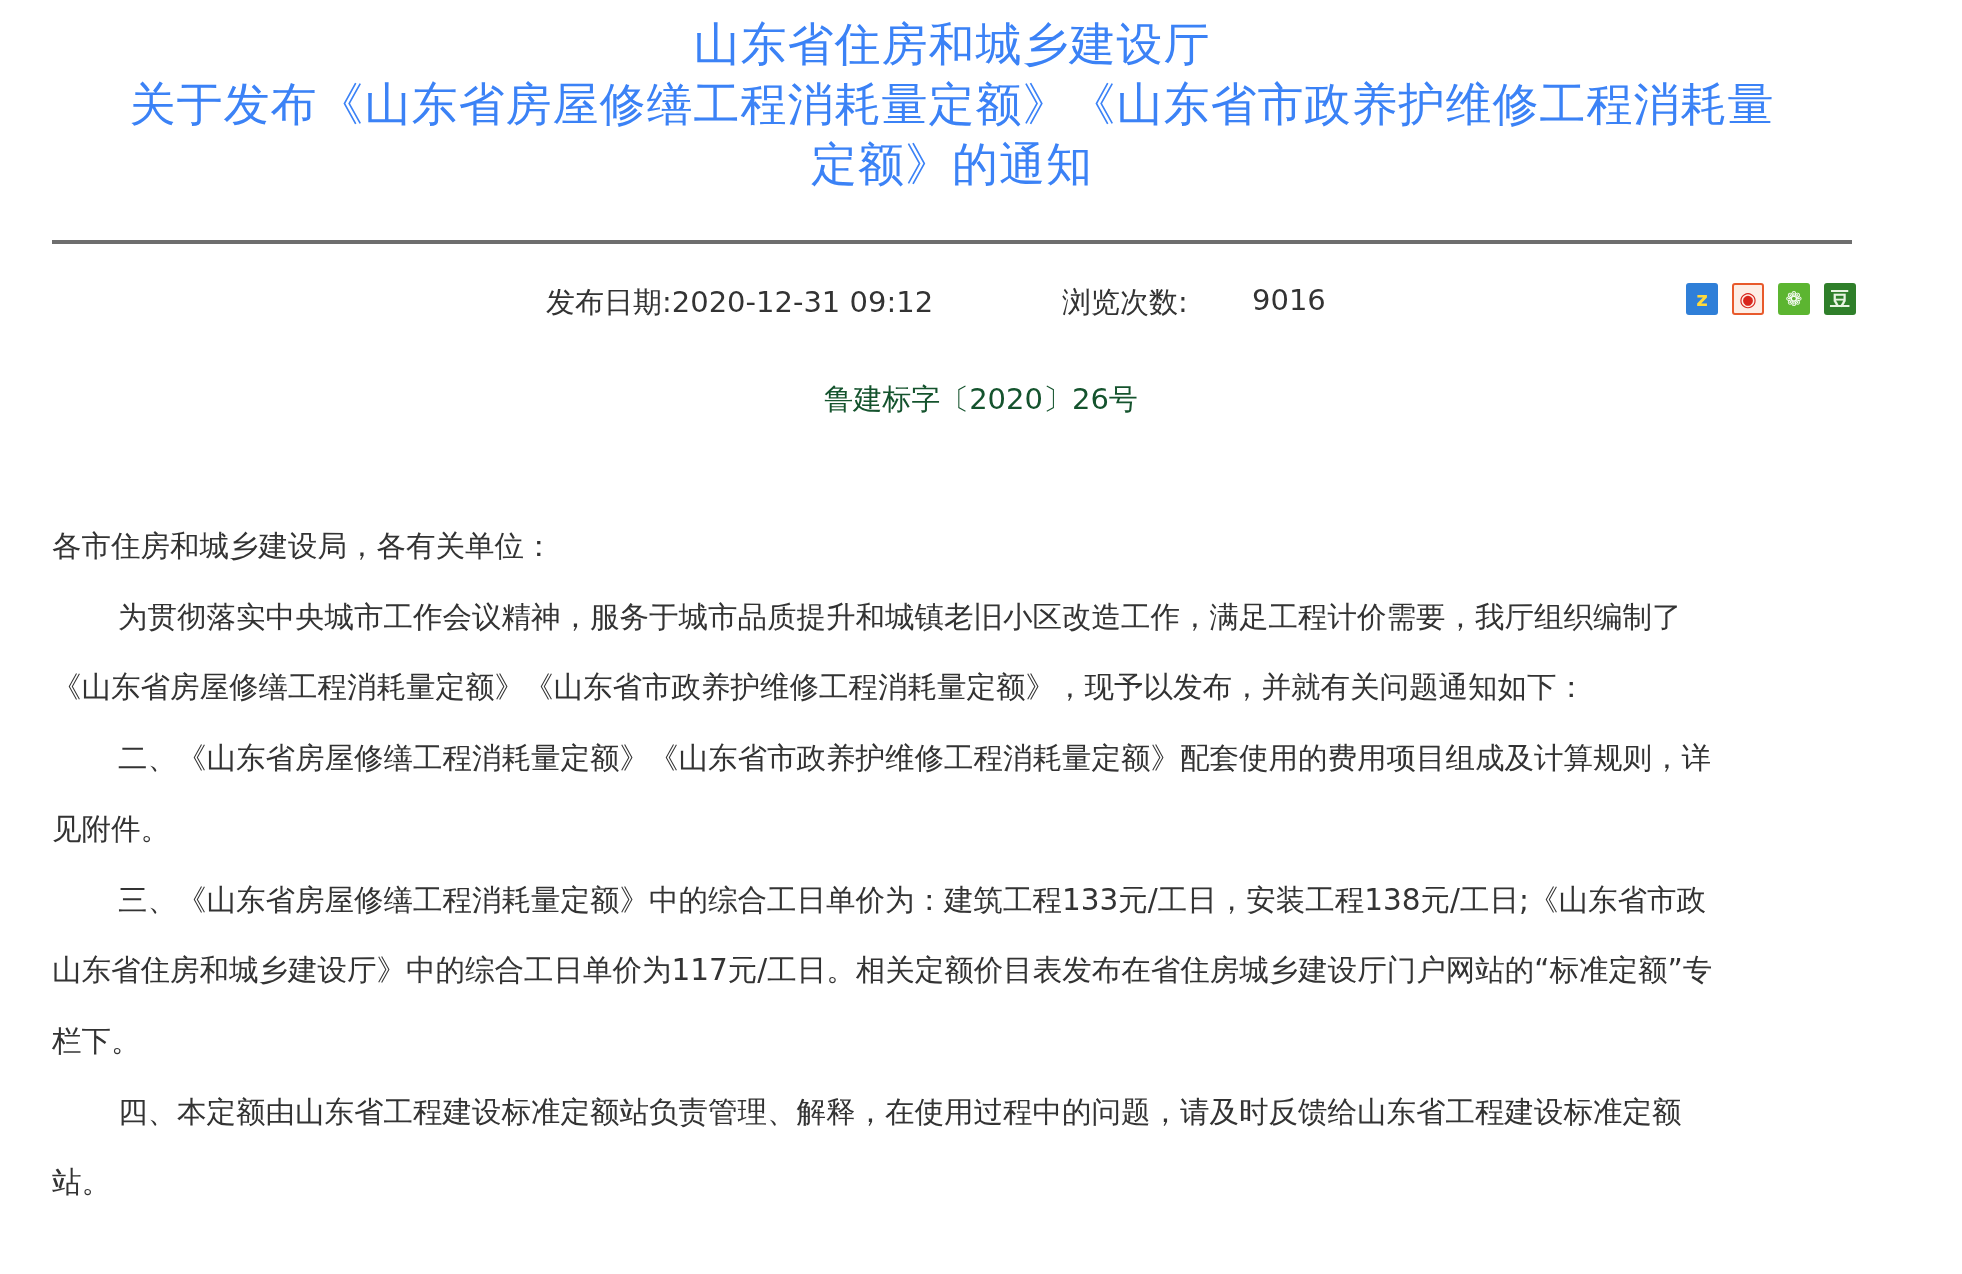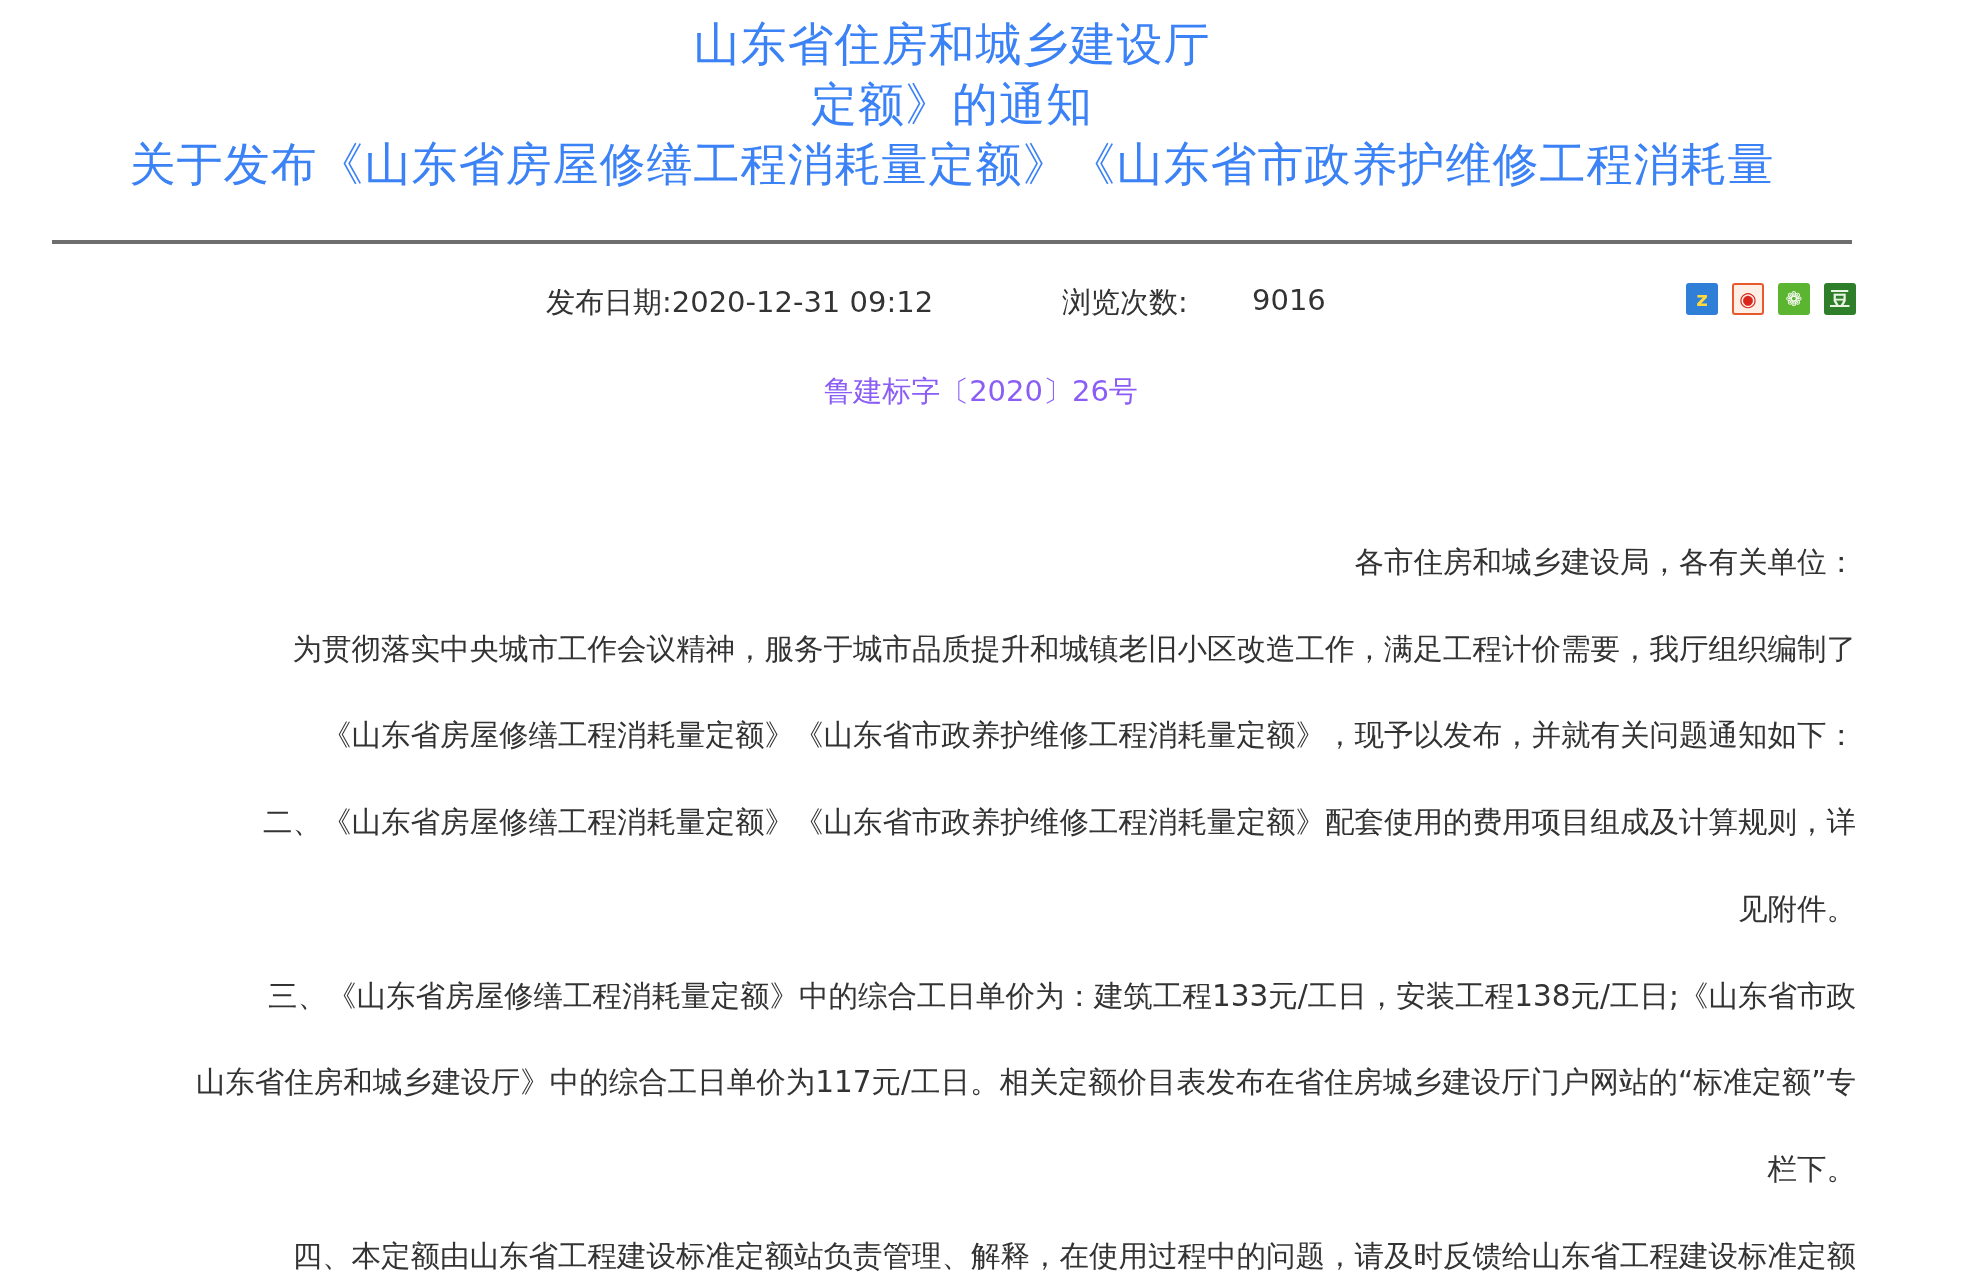--- a/index.html
+++ b/index.html
@@ -29,38 +29,38 @@
     .share-icon {
       width: 32px; height: 32px; border-radius: 3px; display: flex;
       align-items: center; justify-content: center; font-size: 20px; font-weight: bold;
       box-sizing: border-box; cursor: pointer;
     }
     .icon-qzone { background: #2f7fd8; color: #ffd93b; }
     .icon-weibo { background: #fdeee6; border: 2px solid #e85a2c; color: #d8261c; }
     .icon-wechat { background: #5cb531; color: #ffffff; }
     .icon-douban { background: #2f7f2a; color: #e8f5e2; }
     .doc-number {
-      position: absolute; top: 372px; left: 0; width: 1962px; text-align: center;
-      font-size: 29px; color: #8b5cf6; white-space: nowrap;
+      position: absolute; top: 380px; left: 0; width: 1962px; text-align: center;
+      font-size: 29px; color: #14532d; white-space: nowrap;
     }
     .body-text {
       position: absolute; left: 52px; width: 1820px; top: 511px;
       font-size: 29.5px; line-height: 70.7px; color: #333333;
     }
-    .body-text p { margin: 16px; text-align: right; }
+    .body-text p { margin: 0; }
     .indent { text-indent: 66px; }
     .line { white-space: nowrap; }
   </style>
 </head>
 <body>
 
 <div class="title-block">
   <div>山东省住房和城乡建设厅</div>
+  <div>关于发布《山东省房屋修缮工程消耗量定额》《山东省市政养护维修工程消耗量</div>
   <div>定额》的通知</div>
-  <div>关于发布《山东省房屋修缮工程消耗量定额》《山东省市政养护维修工程消耗量</div>
 </div>
 
 <div class="divider"></div>
 
 <div class="meta-row">
   <span class="meta-date">发布日期:2020-12-31 09:12</span>
   <span class="meta-views-label">浏览次数:</span>
   <span class="meta-views-value">9016</span>
   <div class="share-icons">
     <span class="share-icon icon-qzone">z</span>

